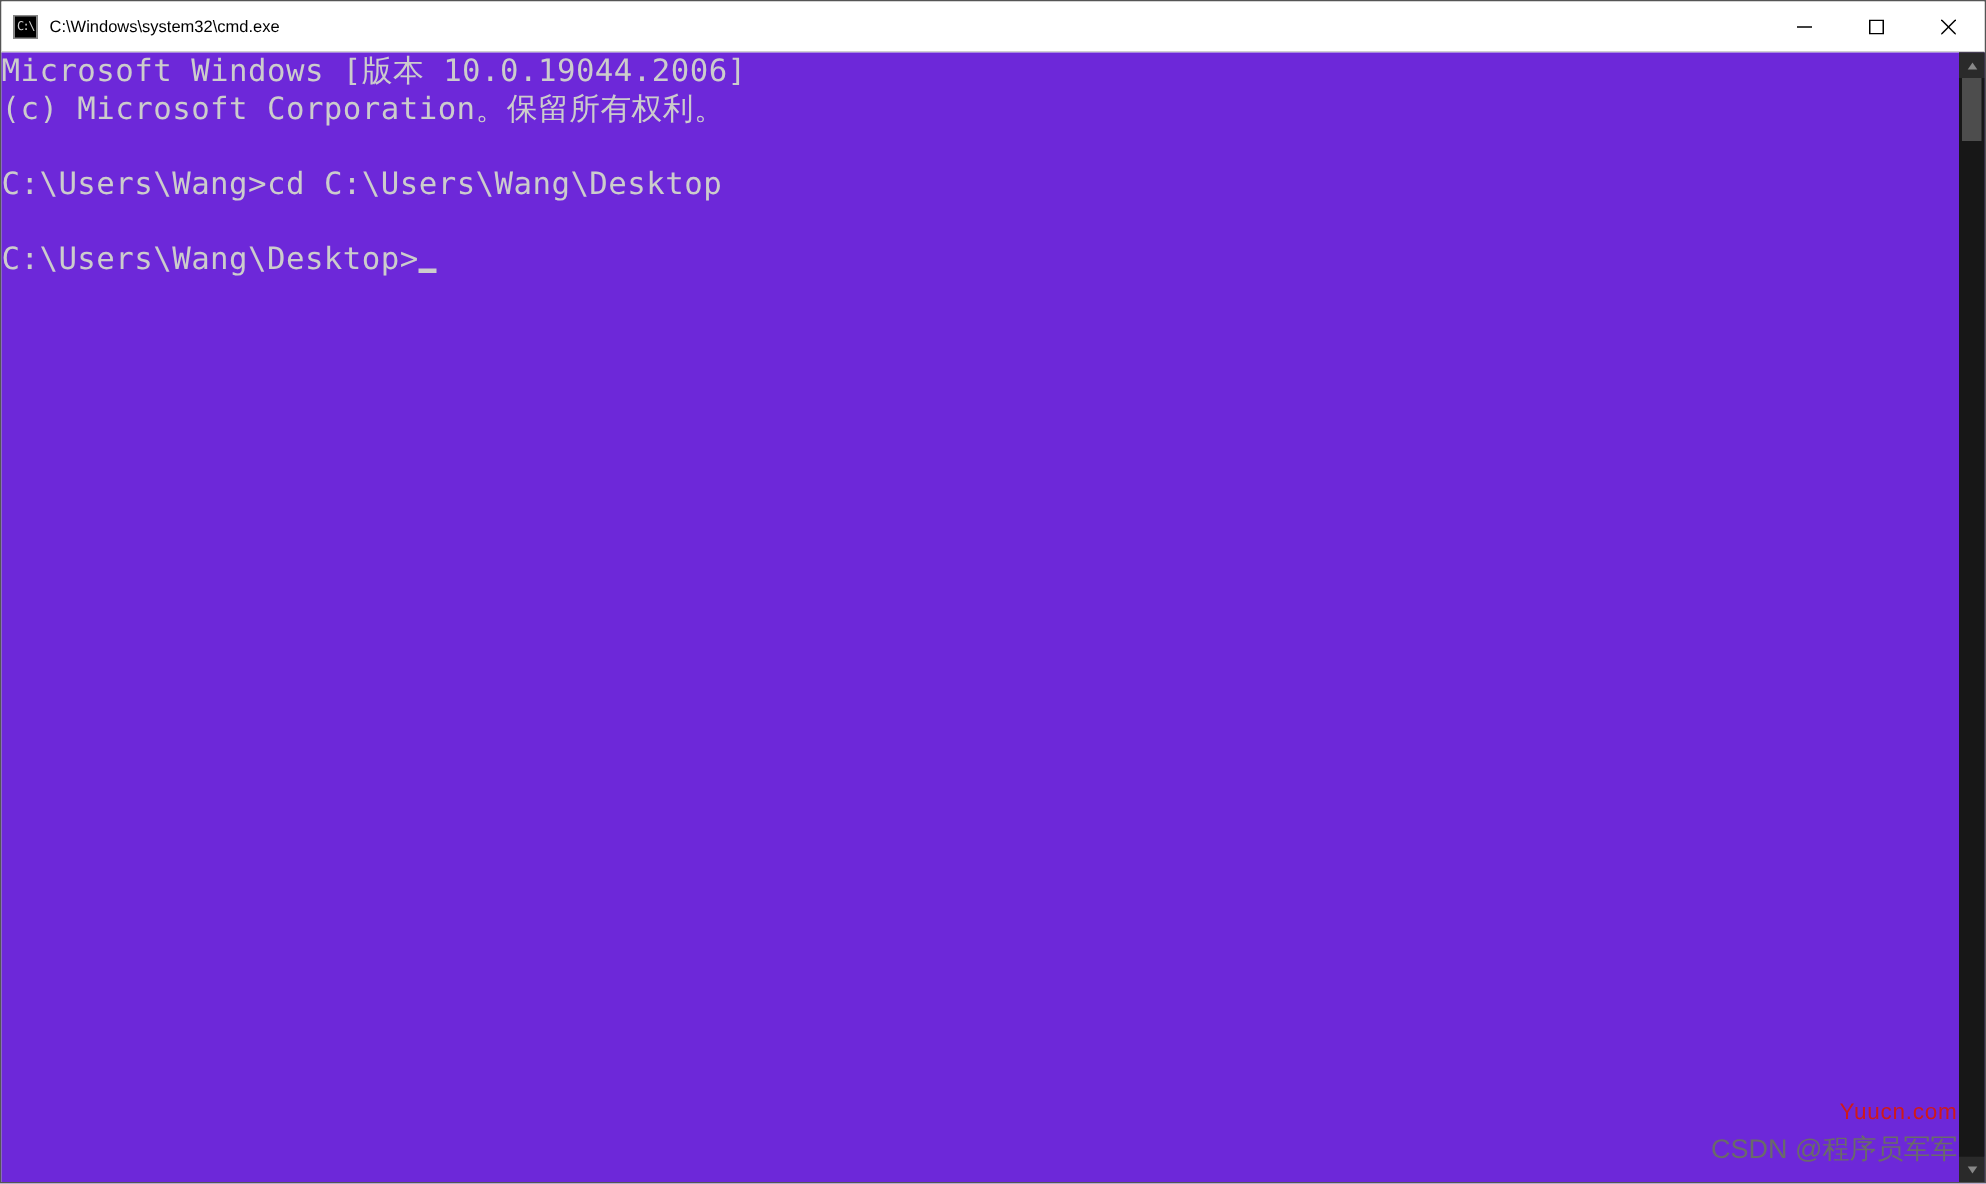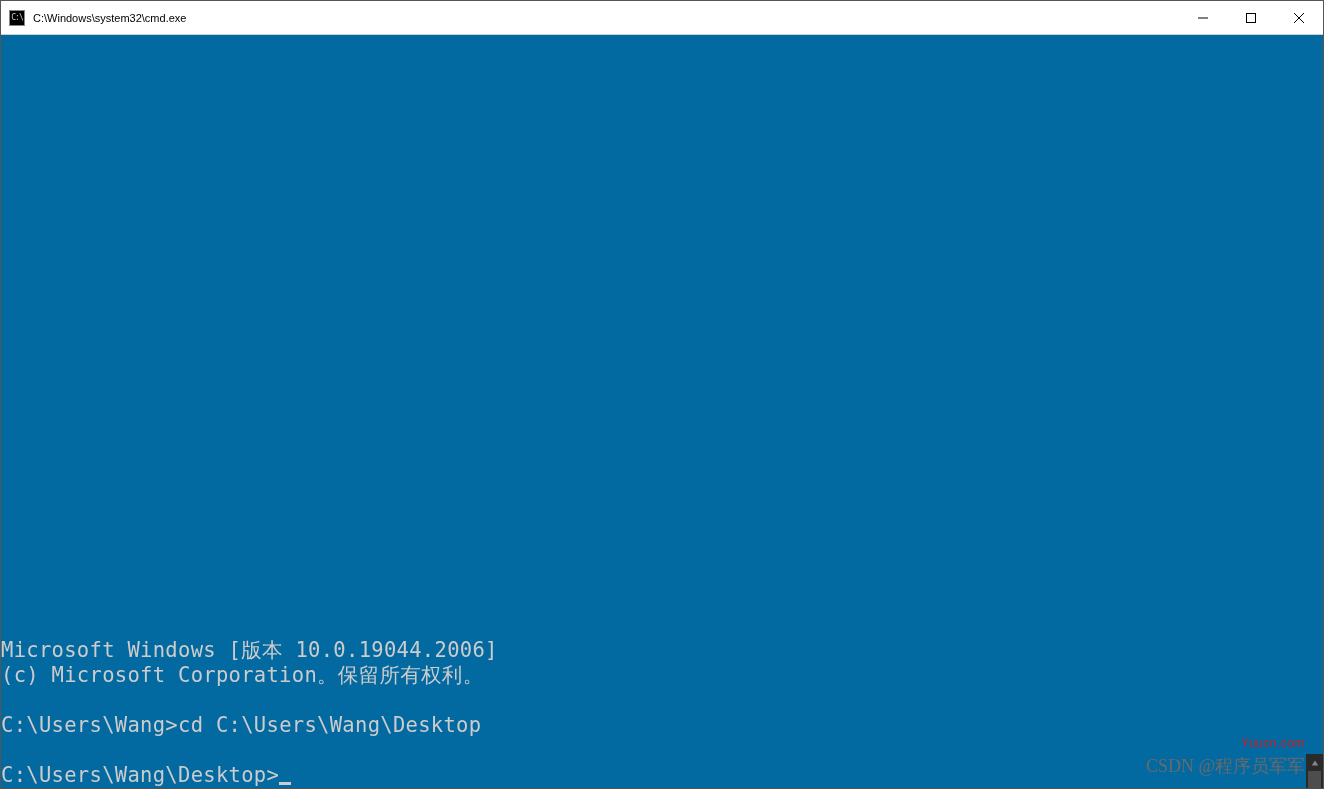--- a/index.html
+++ b/index.html
@@ -31,23 +31,22 @@
   }
   .titlebar-title { font-size: 11px; color: #000; }
   .win-controls { display: flex; height: 100%; }
   .win-btn {
     width: 48px; height: 100%;
     display: flex; align-items: center; justify-content: center;
     color: #000; font-size: 10px;
   }
   .win-btn svg { width: 10px; height: 10px; stroke: currentColor; stroke-width: 1; fill: none; }
   .client {
-    flex: 1; display: flex; background: #0369a1;
+    flex: 1; display: flex; background: #6d28d9;
     color: #c8c8c8;
-    align-items: flex-end;
   }
   .terminal {
     flex: 1;
     font-family: "NSimSun","SimSun","Consolas",monospace;
     font-size: 20.5px;
     line-height: 25px;
     white-space: pre;
     color: #cccccc;
     padding: 0;
     letter-spacing: 0.3px;
@@ -61,27 +60,27 @@
     display: flex; align-items: center; justify-content: center;
   }
   .sb-arrow svg { width: 8px; height: 8px; fill: #888; }
   .sb-track { flex: 1; background: #171717; position: relative; }
   .sb-thumb {
     position: absolute; top: 0; left: 2px; right: 2px;
     height: 42px; background: #4d4d4d;
   }
   .watermark1 {
     position: absolute; right: 18px; bottom: 38px;
-    color: #cf1a1a; font-size: 12px; font-family: Arial, sans-serif;
+    color: #cf1a1a; font-size: 15px; font-family: Arial, sans-serif;
     letter-spacing: 0.5px;
   }
   .watermark2 {
     position: absolute; right: 18px; bottom: 10px;
     color: #6a6a6a; font-size: 18px;
-    font-family: Liberation Serif, serif;
+    font-family: Liberation Sans, sans-serif;
   }
   .cursor {
     display: inline-block;
     width: 12px;
     background: #cccccc;
     height: 3px;
     position: relative;
     top: 3px;
   }
 </style>

